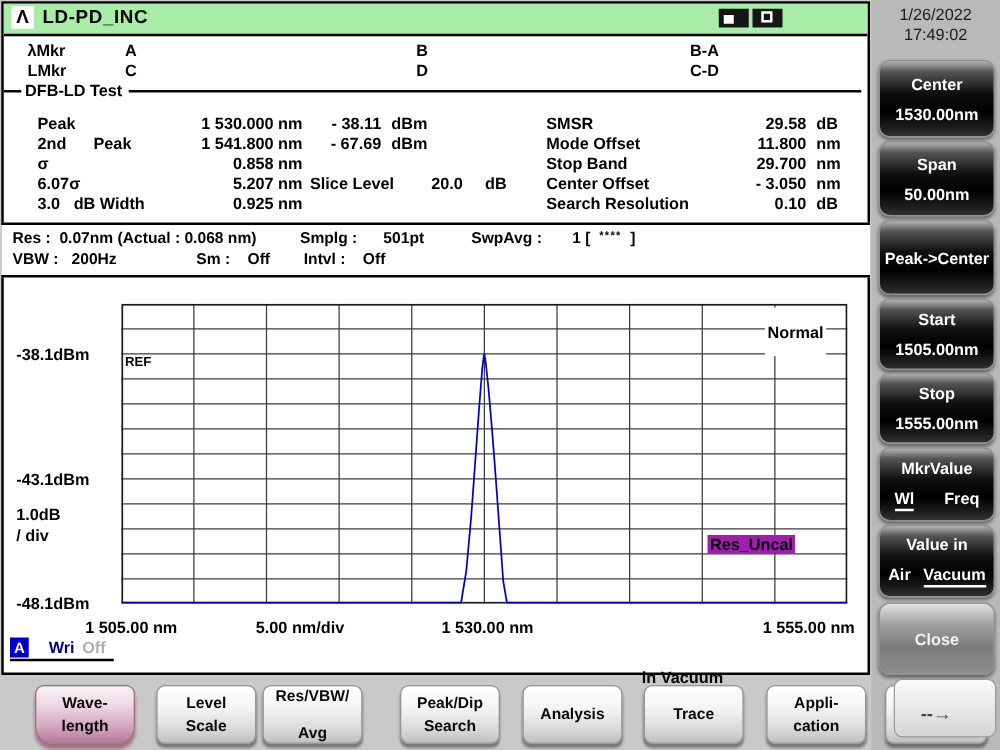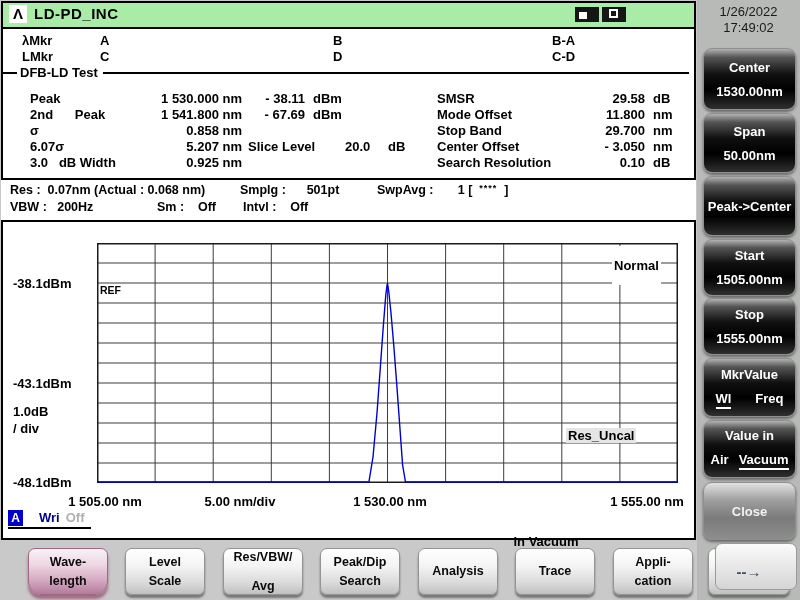--- a/index.html
+++ b/index.html
@@ -47,21 +47,21 @@
   #settings-box{left:1px;top:178px;width:695px;height:44px;border-top:2px solid #000;border-bottom:2px solid #000;background:#fff;box-sizing:border-box;}
   .set{font-size:12.5px;}
   .stars{font-size:9px;vertical-align:3px;letter-spacing:1px;}
 
   
   #plot-svg{left:97px;top:243px;}
   .ylab{left:13px;font-size:13px;}
   .xlab{top:494px;font-size:13px;text-align:center;}
   #ref-label{left:100px;top:284px;font-size:10.5px;}
   #normal-label{left:612px;top:246px;font-size:13px;background:#fff;padding:12px 2px;}
-  #resuncal-label{left:566px;top:428px;font-size:13px;background:#e5e5e5;padding:0 2px;}
+  #resuncal-label{left:566px;top:428px;font-size:13px;background:#a21caf;padding:0 2px;}
   #trace-status{left:8px;top:508px;height:19px;border-bottom:2px solid #000;padding-right:6px;display:flex;align-items:center;}
   #trace-letter{width:15px;height:16px;background:#0000cc;color:#fff;font-size:12px;text-align:center;line-height:16px;}
   #trace-mode{color:#00008b;font-size:13px;margin-left:16px;}
   #trace-state{color:#b0b0b0;font-size:13px;margin-left:6px;}
 
   
   #sidebar{left:697px;top:0;width:103px;height:600px;background:#b7bab7;}
   .clock{left:697px;width:103px;text-align:center;font-size:13px;font-weight:normal;color:#1a1a1a;}
   .softkey{
     left:703px;width:93px;border-radius:9px;border:1px solid #8f8f8f;box-sizing:border-box;
@@ -266,21 +266,21 @@
   </div>
 
   <div class="abs fnkey selected" style="left:28px;">
     <span>Wave-</span>
     <span>length</span>
   </div>
   <div class="abs fnkey" style="left:125px;">
     <span>Level</span>
     <span>Scale</span>
   </div>
-  <div class="abs fnkey" style="left:223px;gap:11px;">
+  <div class="abs fnkey" style="left:210px;gap:11px;">
     <span>Res/VBW/</span>
     <span>Avg</span>
   </div>
   <div class="abs fnkey" style="left:320px;">
     <span>Peak/Dip</span>
     <span>Search</span>
   </div>
   <div class="abs fnkey" style="left:418px;">
     <span>Analysis</span>
 

